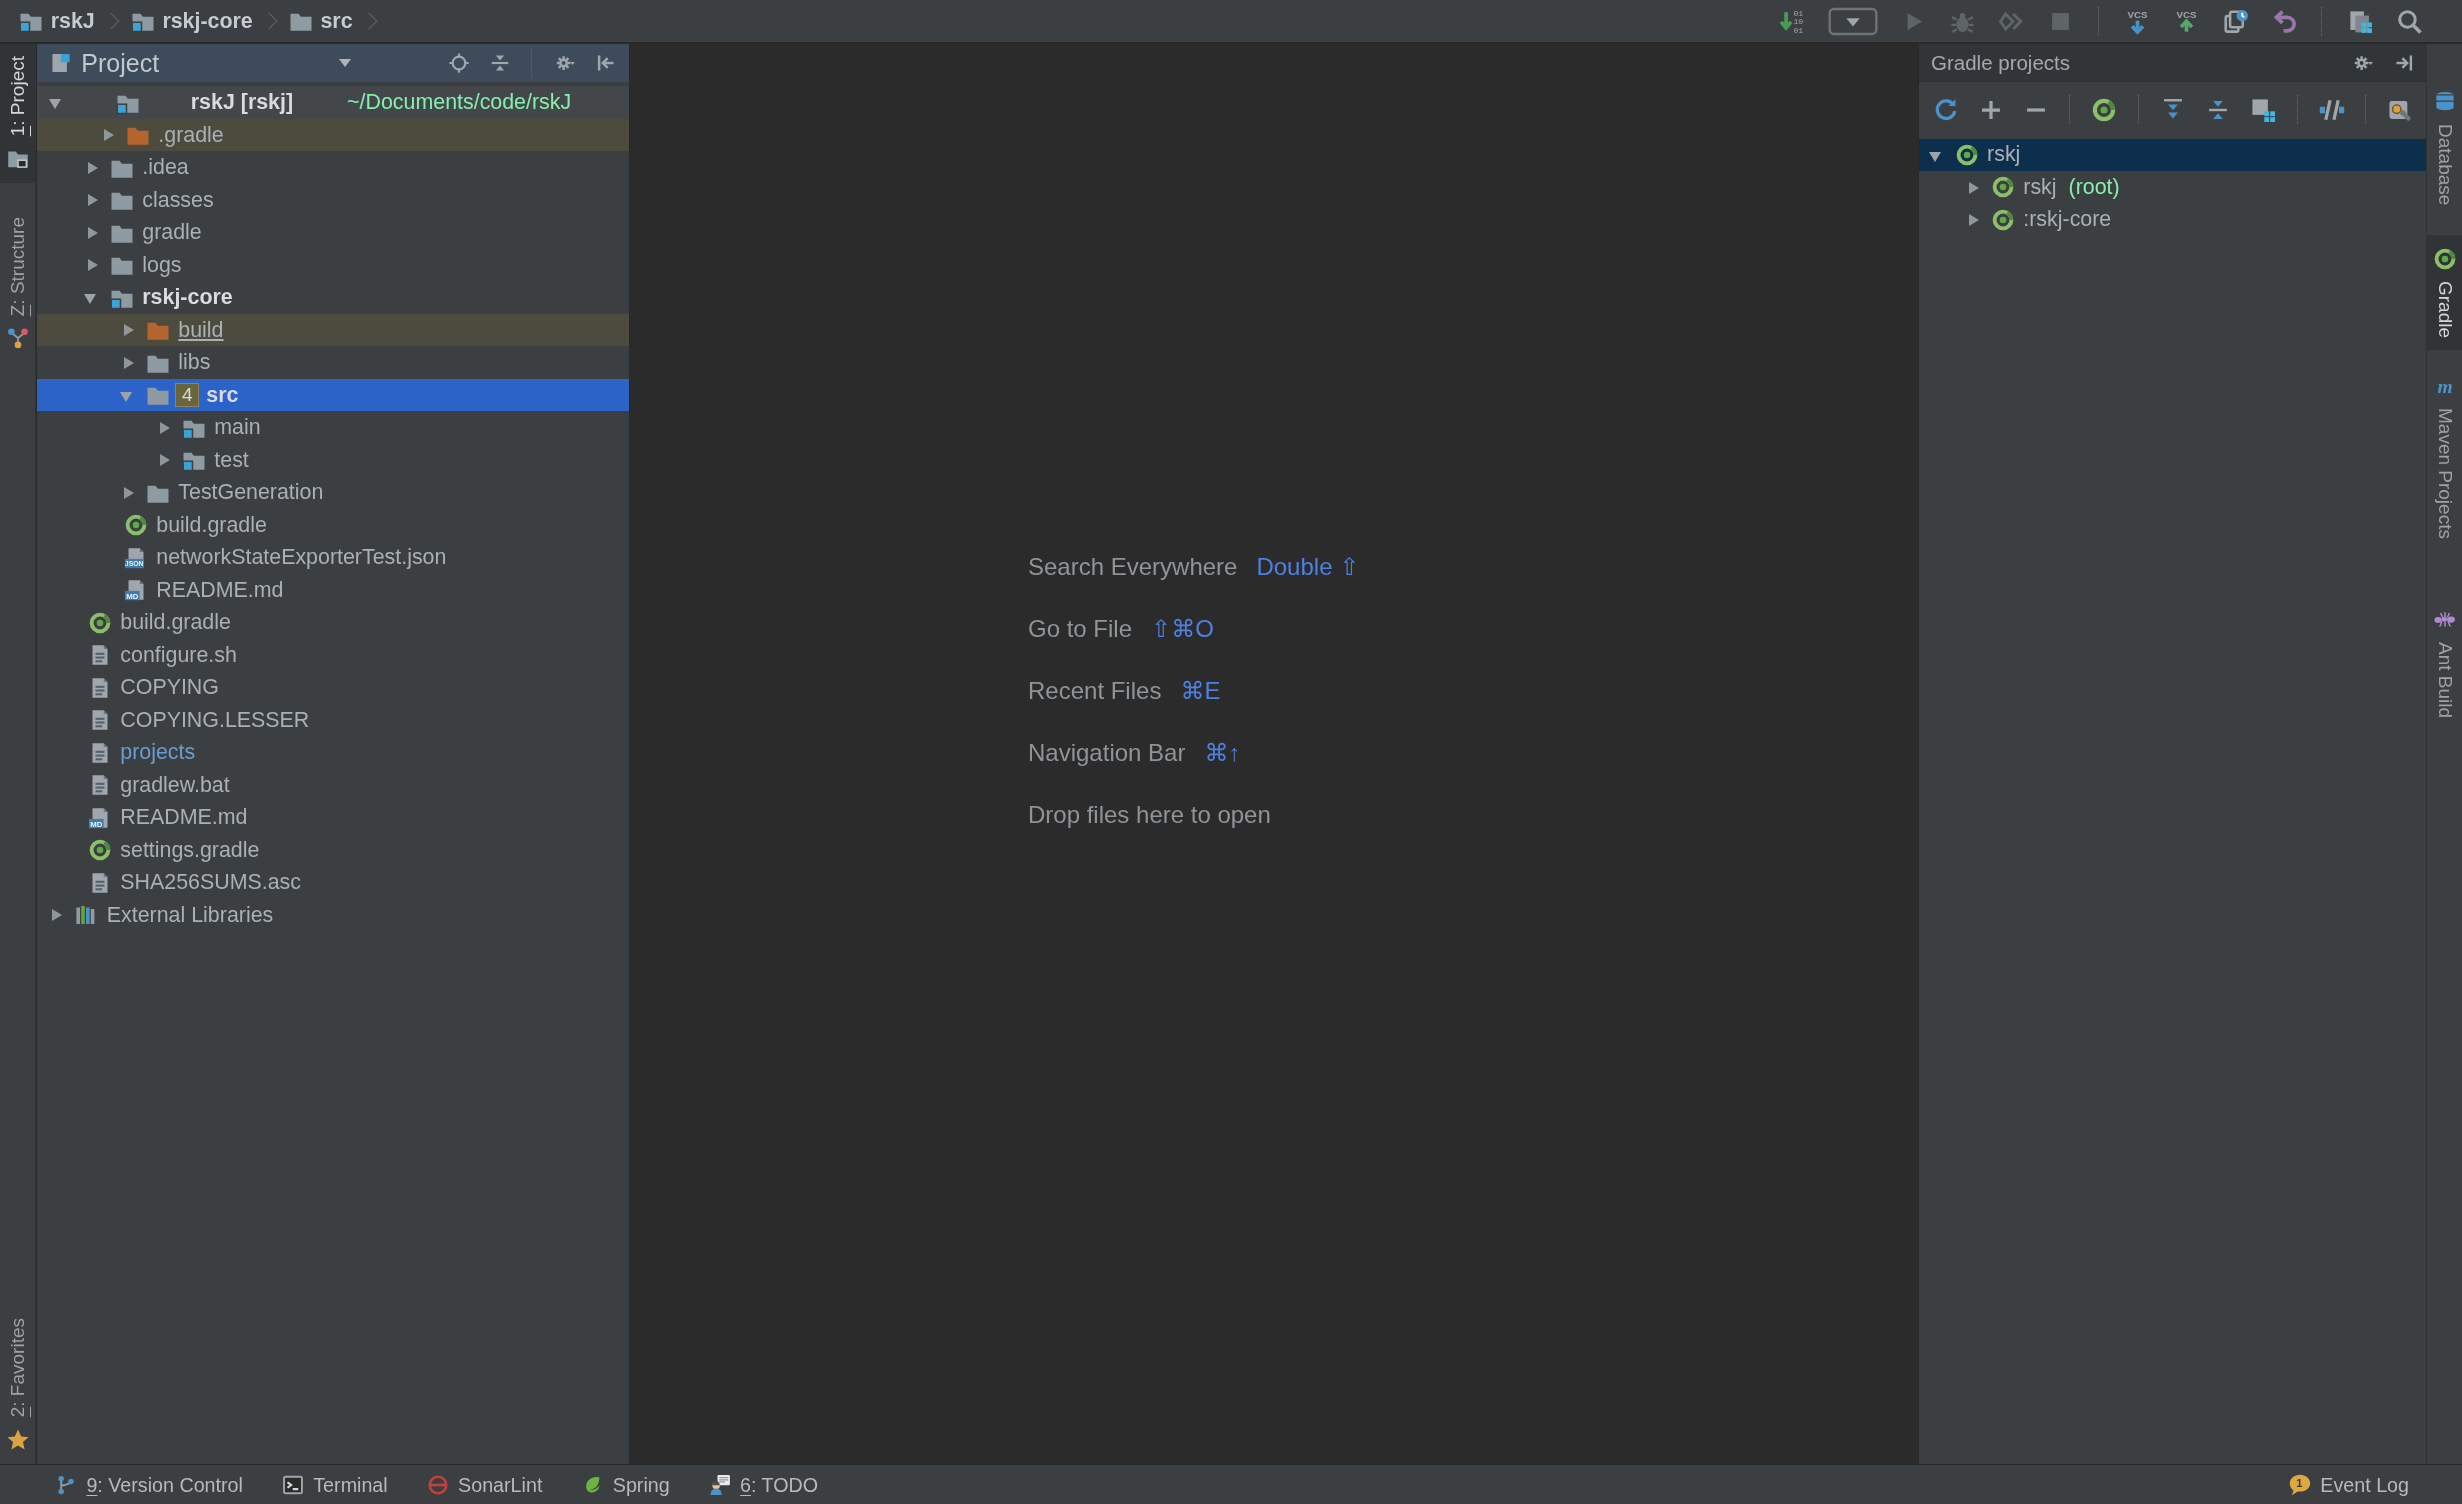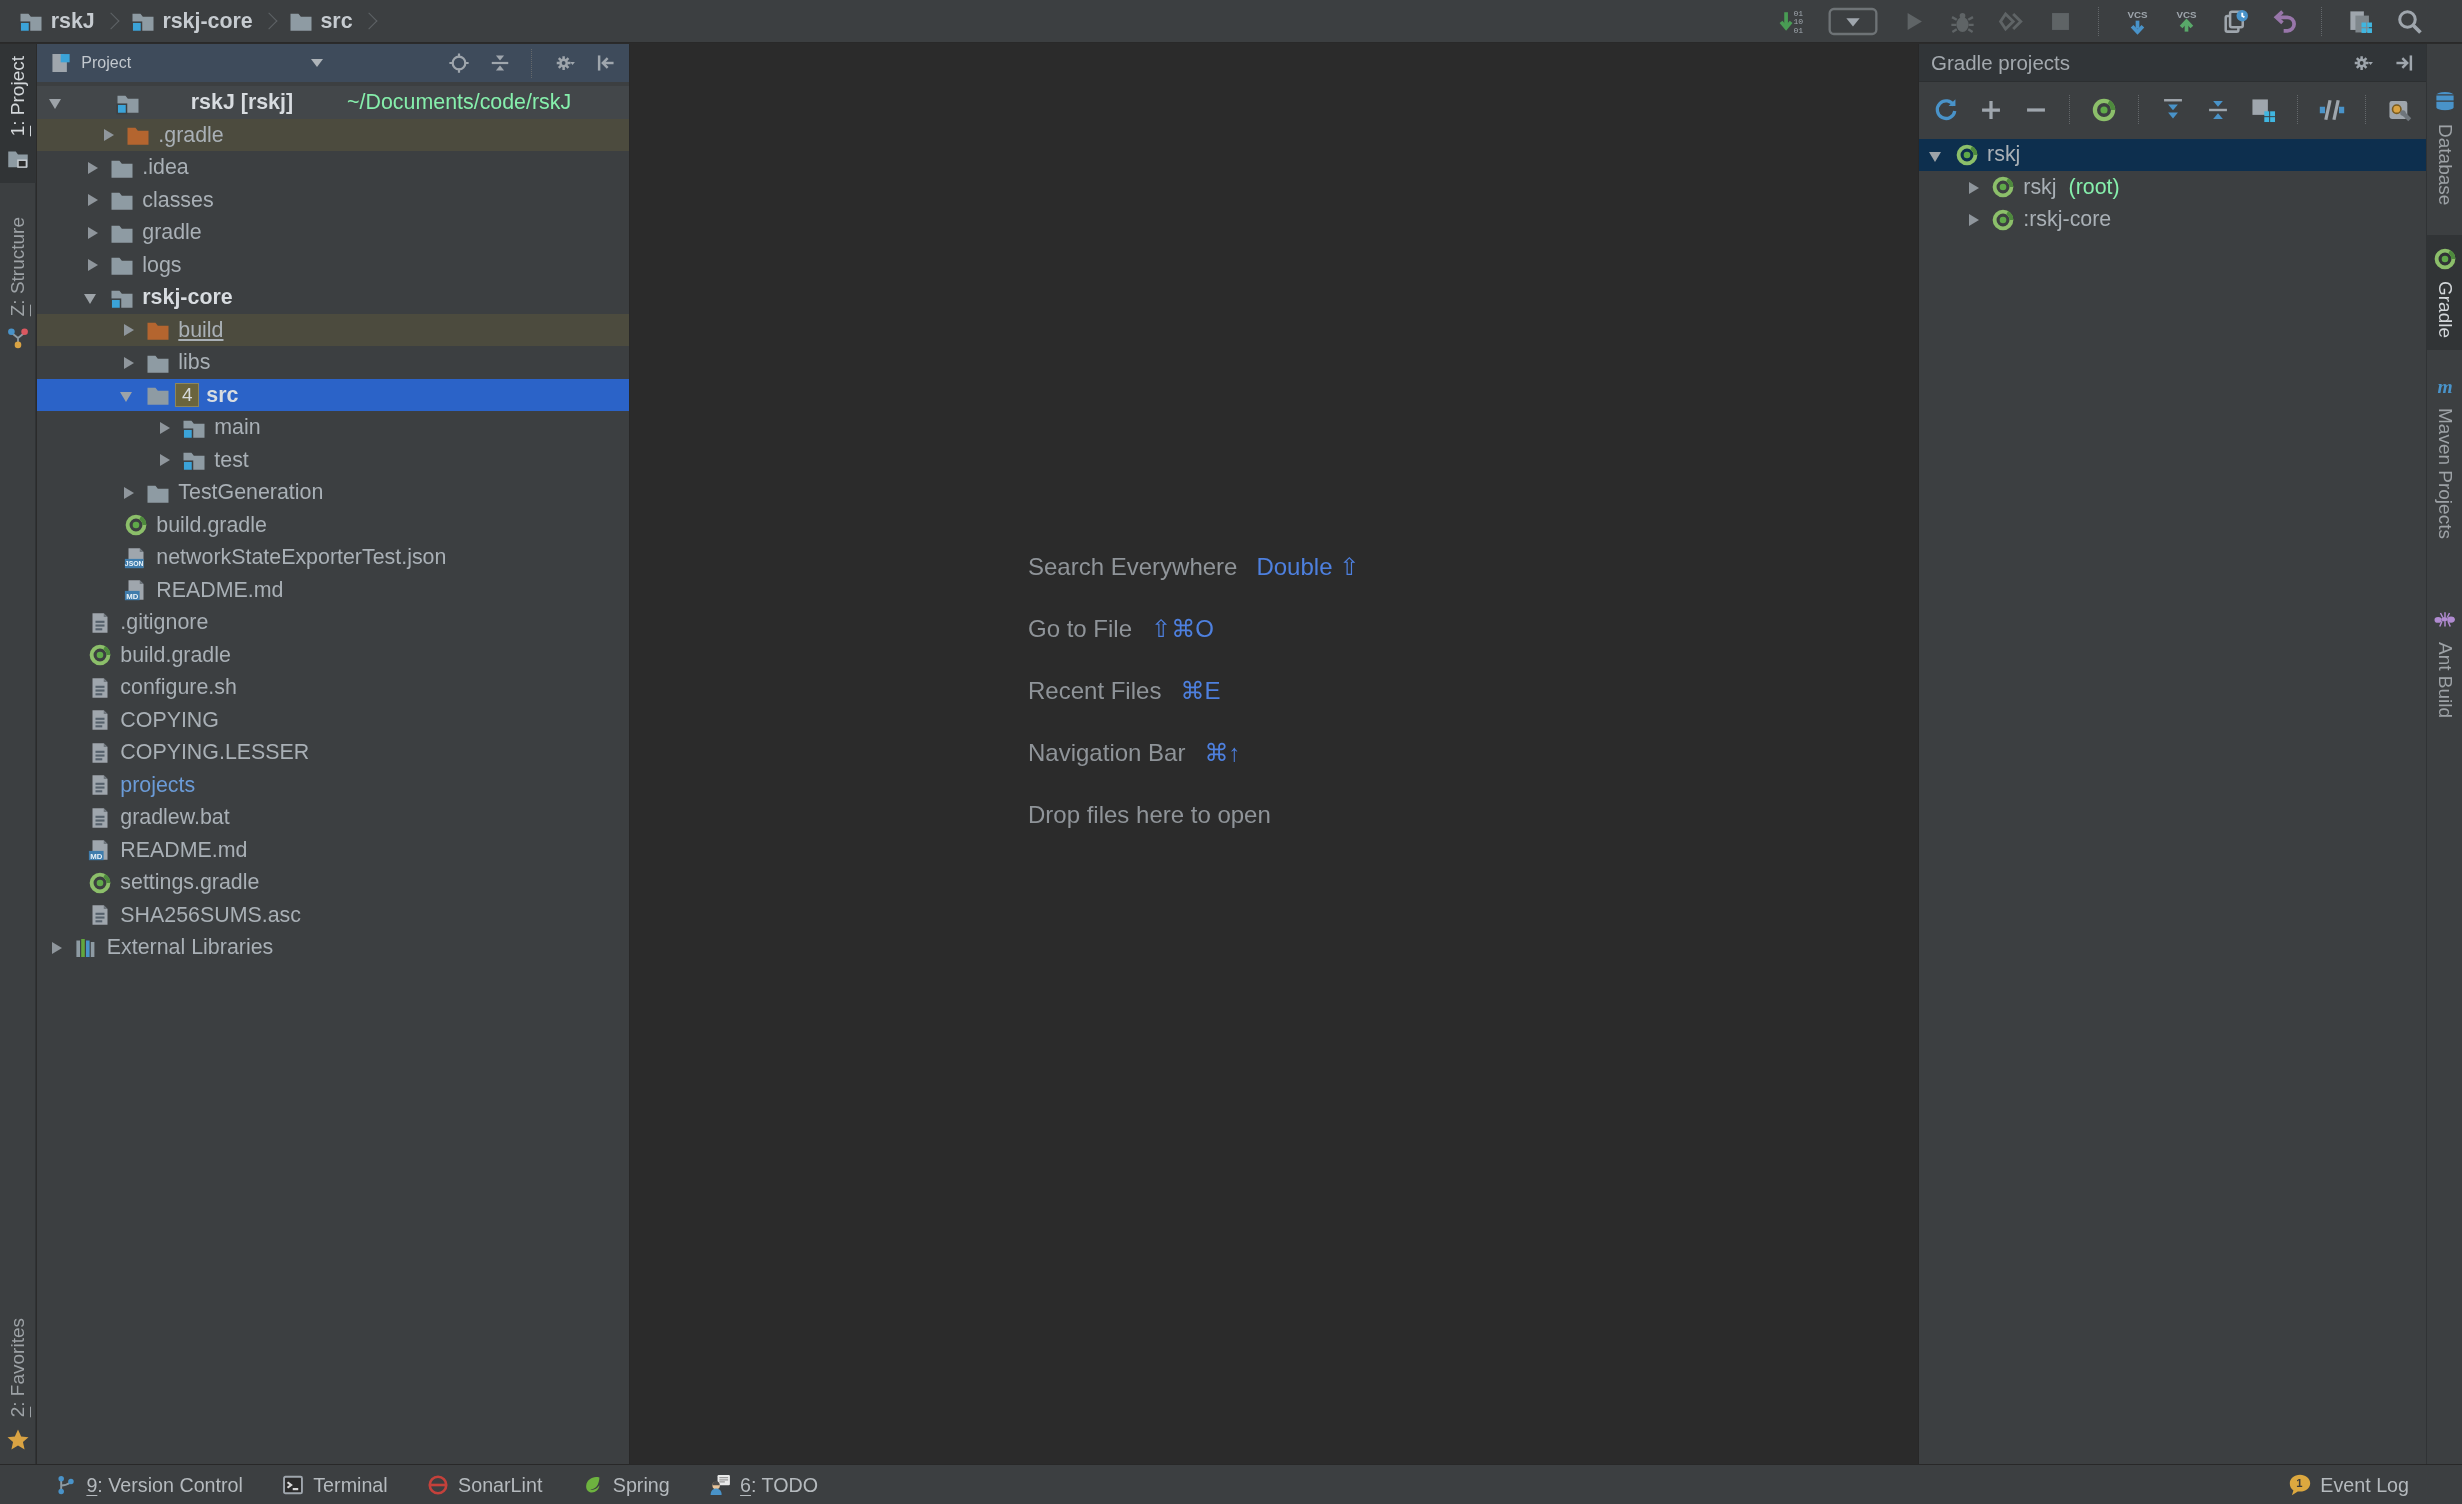--- a/index.html
+++ b/index.html
@@ -35,21 +35,21 @@
   .stripe-spacer{flex:1;}
   #right-stripe .stripe-item:nth-child(1){margin-top:34px;}
   #right-stripe .stripe-item:nth-child(2){margin-top:17px;}
   #right-stripe .stripe-item:nth-child(3){margin-top:12px;}
   #right-stripe .stripe-item:nth-child(4){margin-top:44px;}
   
   #project-panel{position:absolute;left:37px;top:44px;width:593px;height:1420px;
     background:#3c3f41;border-right:1.7px solid #282828;box-sizing:border-box;}
   .panel-header{height:38px;display:flex;align-items:center;padding:0 12px;box-sizing:border-box;}
   #project-header{background:#3e4b5b;}
-  #project-title{font-size:16px;color:#c2c8ce;margin-left:10.3px;}
+  #project-title{font-size:25px;color:#c2c8ce;margin-left:10.3px;}
   .combo-arrow{width:0;height:0;border-left:6.8px solid transparent;border-right:6.8px solid transparent;
     border-top:8.5px solid #aeb4b9;margin-left:180px;}
   .hdr-actions{margin-left:auto;display:flex;align-items:center;gap:19px;}
   #project-tree{padding-top:4.3px;}
   .trow{height:32.5px;display:flex;align-items:center;font-size:21.4px;color:#a9b0b6;white-space:nowrap;}
   .bg-olive{background:#4c4b3e;}
   .bg-root{background:#43474a;gap:42px;}
   .bg-selected{background:#2b63c8;}
   .bg-selected .tlabel{color:#ffffff;}
   .bg-selected-dim{background:#0d2f4e;}
@@ -451,33 +451,20 @@
               <rect x="0.6" y="8.6" width="9.8" height="6.2" fill="#3F7CAC"></rect>
               <text x="5.5" y="13.8" font-size="5.2" font-weight="bold" fill="#E8F2F8" text-anchor="middle" font-family="Liberation Sans,sans-serif">MD</text>
             </svg>
           </span>
           <span class="tlabel">README.md</span>
         </div>
         <div class="trow" style="padding-left: 44px;">
           <span class="expander none" style="width: 0px;"></span>
           <span class="ic sz-28">
             <svg viewBox="0 0 16 16" xmlns="http://www.w3.org/2000/svg">
-              <path d="M3 1.5h7.5L13 4v10.5H3z" fill="#9FA6AD"></path>
-              <path d="M10.5 1.5V4H13z" fill="#6E757B"></path>
-              <rect x="5" y="6.5" width="6" height="1.4" fill="#55606B"></rect>
-              <rect x="5" y="9" width="6" height="1.4" fill="#55606B"></rect>
-              <rect x="5" y="11.5" width="4.5" height="1.4" fill="#55606B"></rect>
-            </svg>
-          </span>
-          <span class="tlabel">.gitignore</span>
-        </div>
-        <div class="trow" style="padding-left: 44px;">
-          <span class="expander none" style="width: 0px;"></span>
-          <span class="ic sz-28">
-            <svg viewBox="0 0 16 16" xmlns="http://www.w3.org/2000/svg">
               <circle cx="8" cy="8" r="5.6" fill="none" stroke="#8CBF6A" stroke-width="2.6"></circle>
               <path d="M13.6 8a5.6 5.6 0 0 0-2.8-4.85" stroke="#4E8A3D" stroke-width="2.6" fill="none"></path>
               <circle cx="8" cy="8" r="2.2" fill="#5FA949"></circle>
             </svg>
           </span>
           <span class="tlabel">build.gradle</span>
         </div>
         <div class="trow" style="padding-left: 44px;">
           <span class="expander none" style="width: 0px;"></span>
           <span class="ic sz-28">

